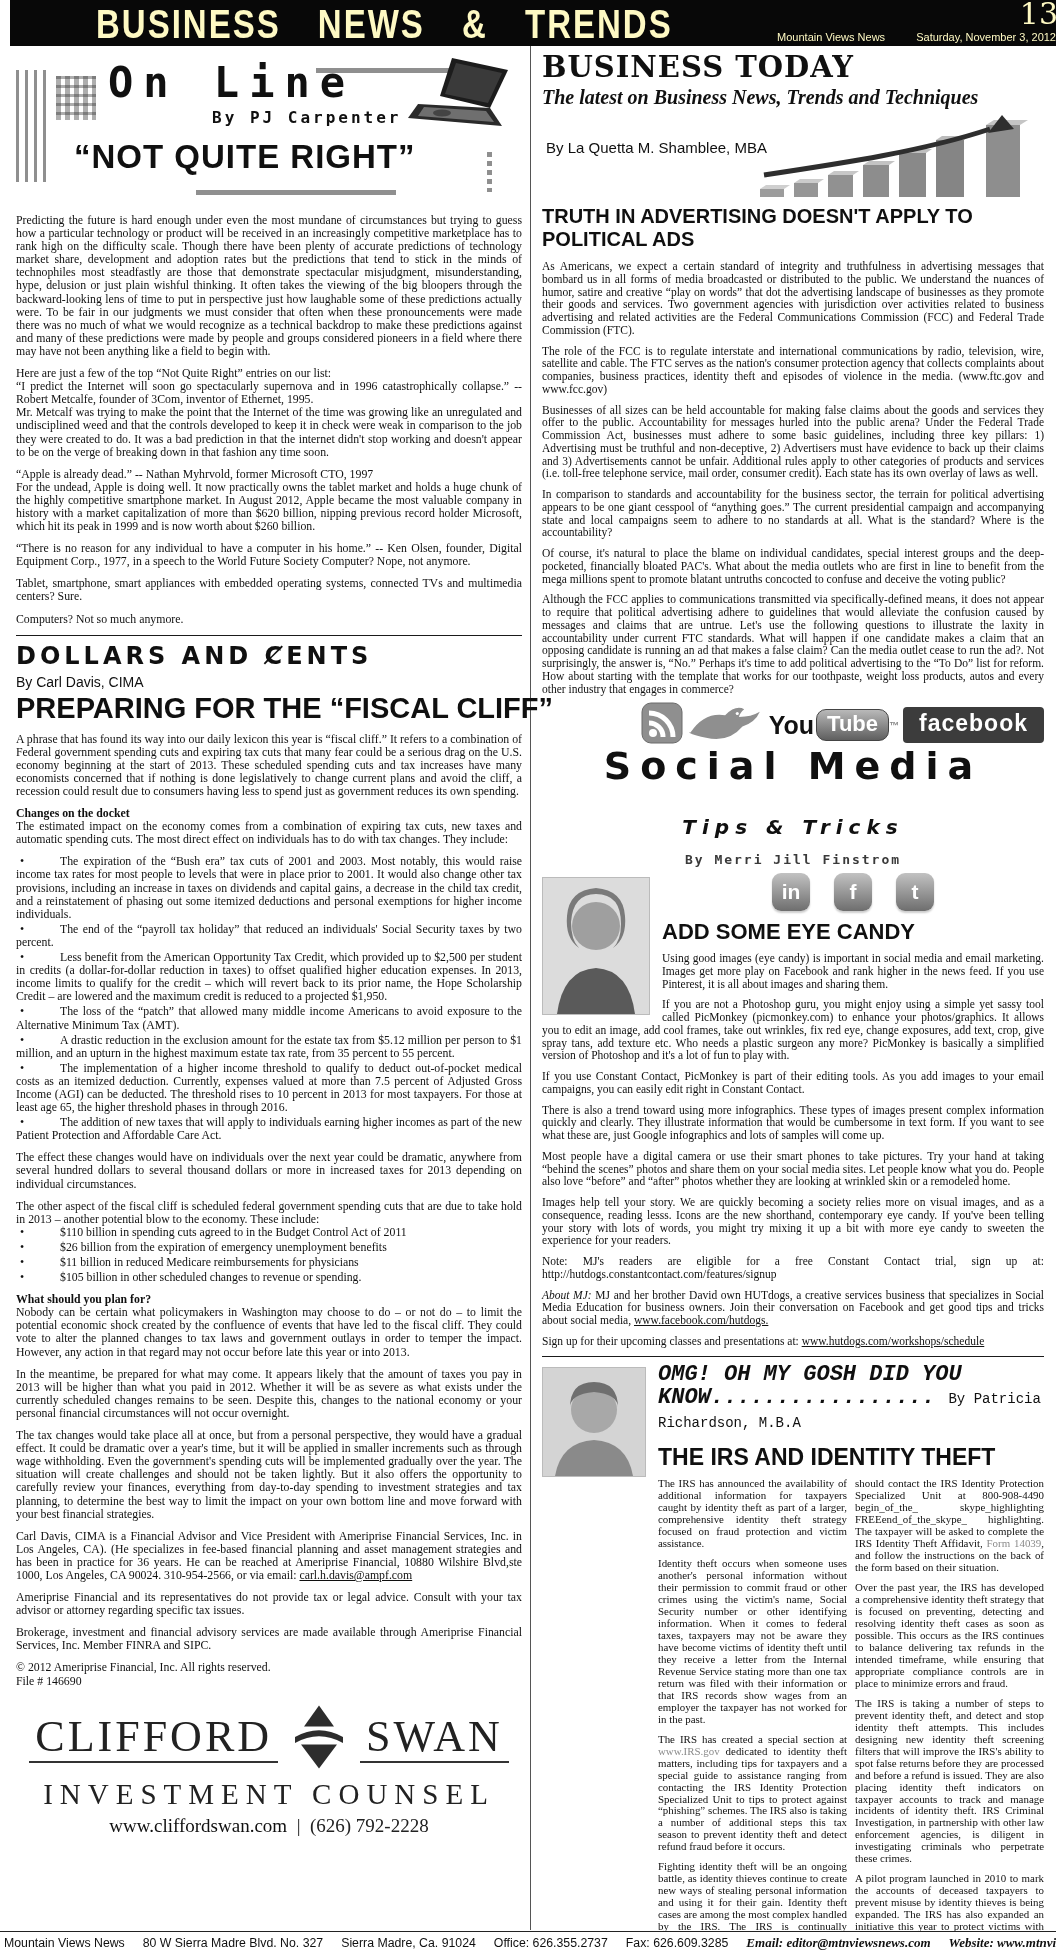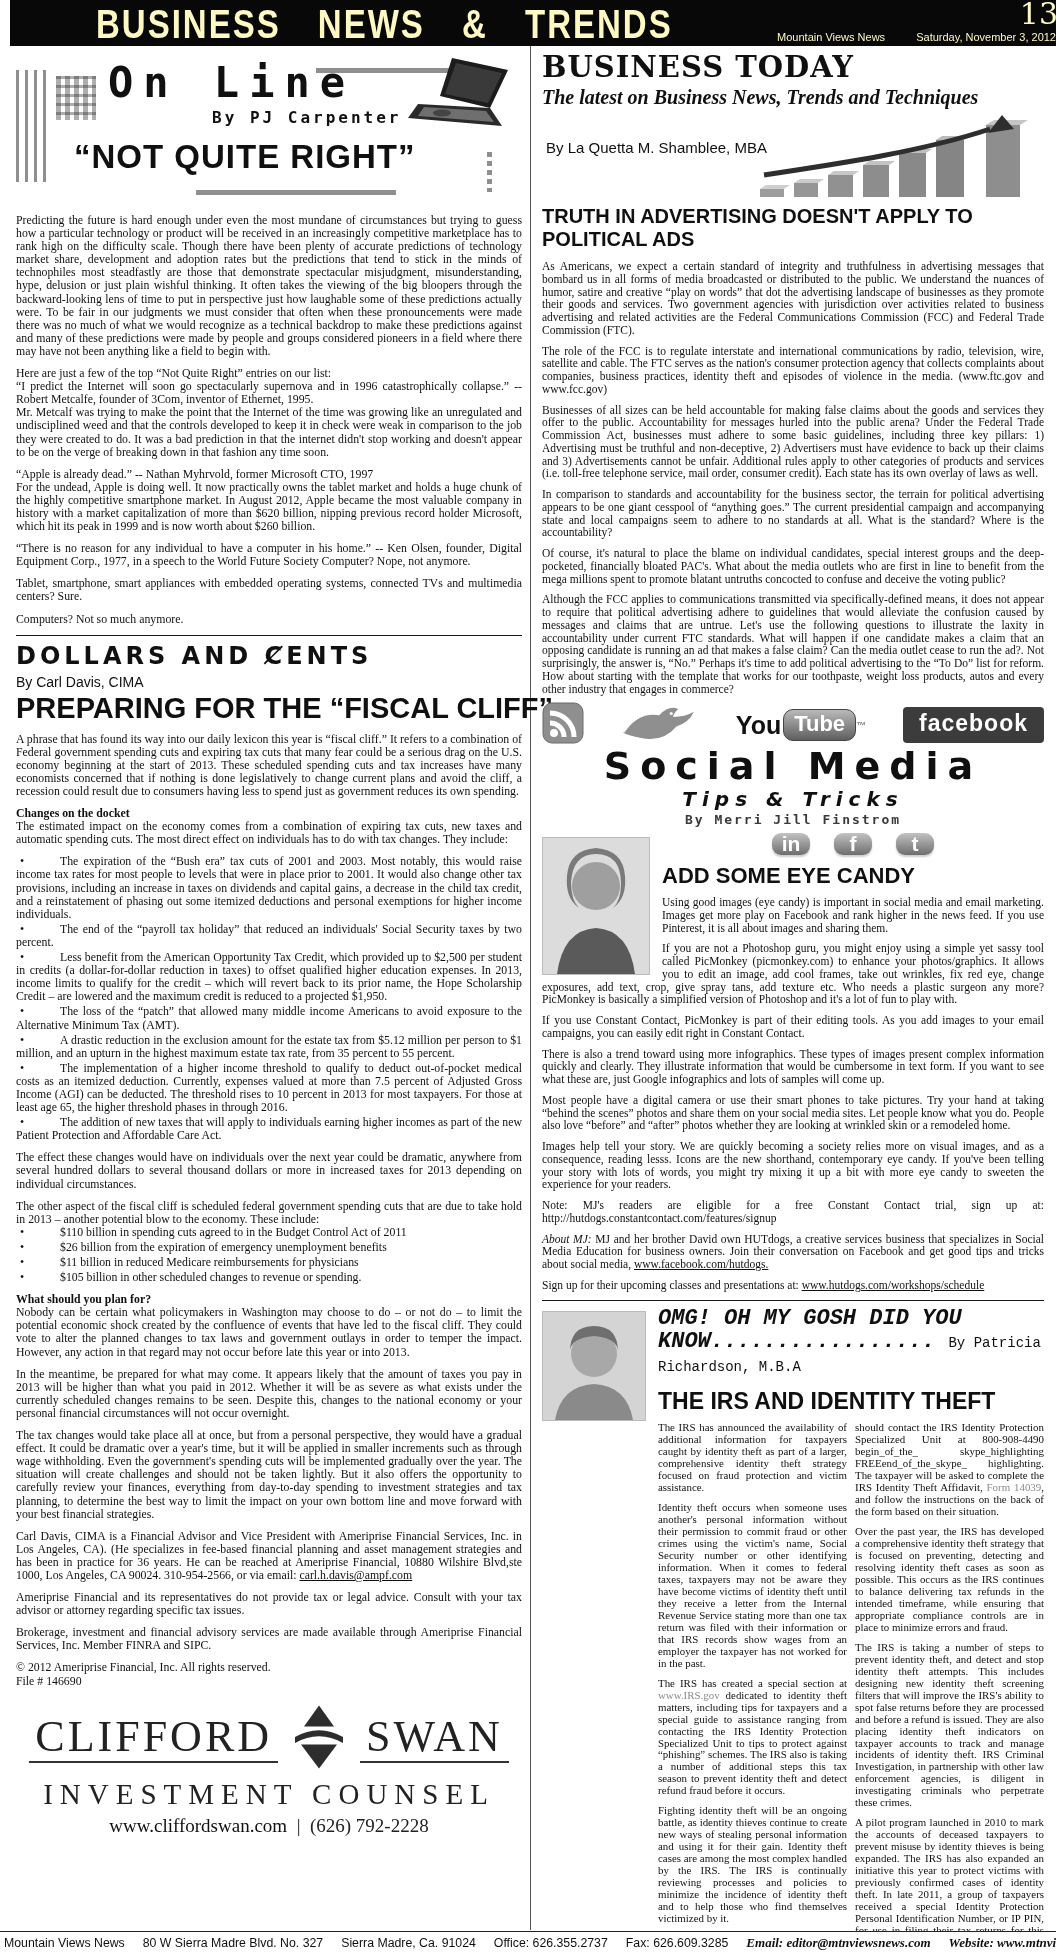--- a/index.html
+++ b/index.html
@@ -60,38 +60,38 @@
   .cs-contact{font-size:19px;color:#222;margin-top:4px;}
   
   .bt-title{font-family:"DejaVu Serif",serif;font-weight:700;font-size:29px;margin:0;letter-spacing:1px;}
   .bt-sub{font-style:italic;font-weight:700;font-size:20px;margin:2px 0 4px;}
   .bt-chartrow{position:relative;height:86px;margin-bottom:2px;}
   .bt-byline{position:absolute;left:4px;top:26px;font-family:"Liberation Sans",sans-serif;font-size:15px;}
   .bt-chart{position:absolute;right:0;top:0;}
   .truth-head{font-family:"Liberation Sans",sans-serif;font-weight:700;font-size:20px;margin:6px 0 9px;}
   
   .sm-banner{text-align:center;margin-top:6px;}
-  .sm-icons{display:flex;justify-content:space-between;align-items:center;gap:16px;height:44px;}
+  .sm-icons{display:flex;justify-content:flex-end;align-items:center;gap:4px;height:44px;}
   .yt{display:flex;align-items:center;font-family:"Liberation Sans",sans-serif;font-weight:700;}
   .yt-you{font-size:25px;color:#111;margin-right:2px;}
   .yt-tube{background:linear-gradient(#b9b9b9,#5f5f5f);color:#fff;font-size:22px;border-radius:10px;
         padding:1px 10px 3px;border:1px solid #444;}
   .yt-tm{font-size:10px;color:#888;vertical-align:top;}
   .fb-badge{background:#3c3c3c;color:#fff;font-family:"Liberation Sans",sans-serif;font-weight:700;
         font-size:23px;border-radius:4px;padding:3px 16px 6px;letter-spacing:1px;}
   .sm-title{font-family:"DejaVu Sans",sans-serif;font-weight:700;font-size:38px;letter-spacing:9px;
         margin:0;line-height:1.05;}
   .sm-script{font-family:"DejaVu Sans",sans-serif;font-style:italic;font-weight:700;font-size:20px;
-        letter-spacing:6px;}
+        letter-spacing:6px;margin-top:28px;}
   .sm-byline{font-family:"DejaVu Sans Mono",monospace;font-weight:700;font-size:13px;
-        letter-spacing:2px;color:#3a3a3a;margin-top:1px;}
+        letter-spacing:2px;color:#3a3a3a;margin-top:13px;}
   .photo{background:linear-gradient(#e8e8e8,#c9c9c9);border:1px solid #bbb;overflow:hidden;}
   .sm-photo{float:left;width:106px;height:136px;margin:4px 12px 4px 0;}
   .ift-row{display:flex;justify-content:center;gap:24px;margin:6px 0 8px;}
-  .ift{width:38px;height:22px;border-radius:9px;background:linear-gradient(#c2c2c2,#6e6e6e);
+  .ift{width:38px;height:38px;border-radius:9px;background:linear-gradient(#c2c2c2,#6e6e6e);
         color:#fff;font-family:"Liberation Sans",sans-serif;font-weight:700;font-size:21px;
         display:flex;align-items:center;justify-content:center;box-shadow:0 2px 2px #0003;}
   .eye-head{font-family:"Liberation Sans",sans-serif;font-weight:700;font-size:22px;margin:0 0 7px;}
   .ital{font-style:italic;}
   
   .omg-photo{float:left;width:102px;height:108px;margin:4px 12px 2px 0;}
   .omg-title{font-family:Liberation Mono, monospace;font-weight:700;font-style:italic;
         font-size:22px;line-height:1.08;margin:4px 0 0;padding-left:15px;}
   .omg-byline{font-weight:400;font-style:normal;font-size:14px;}
   .irs-head{font-family:"Liberation Sans",sans-serif;font-weight:700;font-size:23px;margin:10px 0 6px;}

